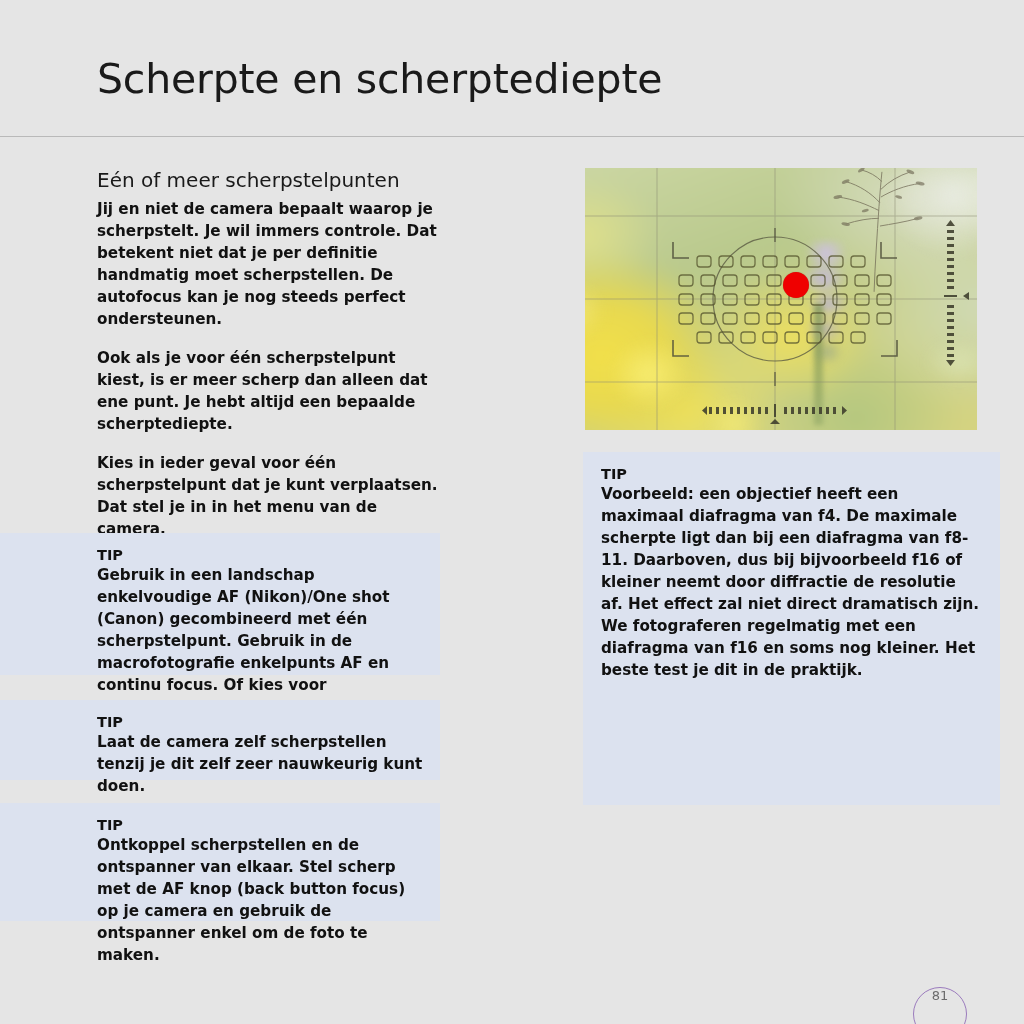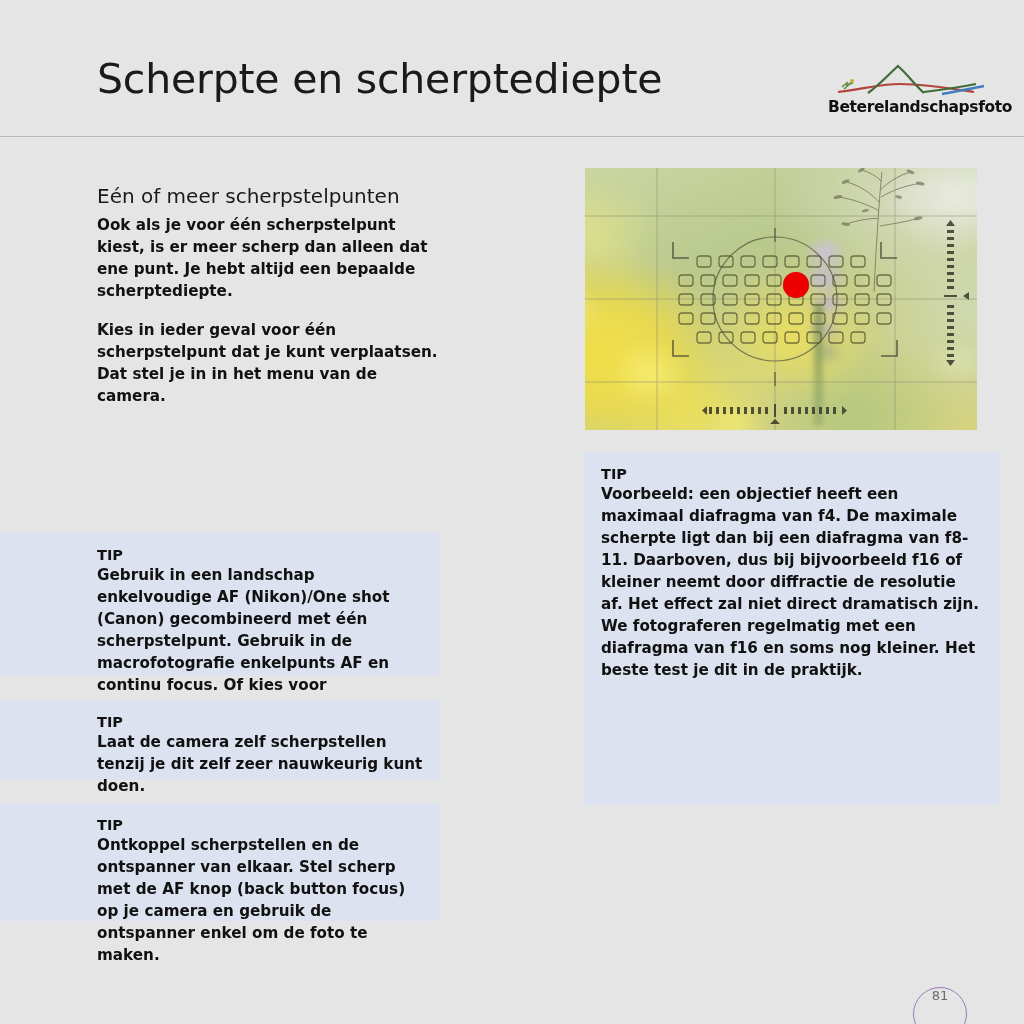--- a/index.html
+++ b/index.html
@@ -26,21 +26,21 @@
   
   .logo { position: absolute; left: 828px; top: 62px; width: 165px; height: 62px; }
   .logo svg { display: block; }
   .logo-text {
     position: absolute; left: 0; top: 36px; width: 165px;
     text-align: center; font-size: 15.5px; font-weight: 700; color: #111;
     font-family: "DejaVu Sans", sans-serif; letter-spacing: -0.4px;
   }
 
   
-  .left-col { position: absolute; left: 97px; top: 184px; width: 345px; }
+  .left-col { position: absolute; left: 97px; top: 168px; width: 345px; }
   .subhead {
     font-size: 20px; font-weight: 400; color: #1a1a1a;
     margin-bottom: 6px; font-family: "DejaVu Sans", sans-serif;
   }
   .body-p {
     font-size: 15.2px; line-height: 1.45; color: #111;
     font-weight: 600; margin-bottom: 17px;
     font-family: "DejaVu Sans", sans-serif;
   }
   .body-p:last-child { margin-bottom: 0; }
@@ -145,34 +145,24 @@
   }
 </style>
 </head>
 <body>
 
 <div class="page">
 
   <div class="page-title">Scherpte en scherptediepte</div>
   <div class="header-rule"></div>
 
-  <div class="logo">
-    <svg width="165" height="40" viewBox="0 0 165 40">
-      <path d="M10 30 C 34 27, 52 22, 72 22 C 96 22, 120 26, 146 30" fill="none" stroke="#b4443a" stroke-width="2.2"></path>
-      <path d="M40 31 C 50 24, 60 13, 70 4 C 80 13, 88 24, 96 31" fill="none" stroke="#3f6b38" stroke-width="2.2"></path>
-      <path d="M96 30 C 112 28, 128 26, 148 22" fill="none" stroke="#3f6b38" stroke-width="1.8"></path>
-      <path d="M114 32 C 126 30, 140 27, 156 24" fill="none" stroke="#3f7cc0" stroke-width="2.6"></path>
-      <path d="M14 25 l 6 -5 M18 23 l 7 -2 M16 27 l 8 -7" fill="none" stroke="#5f8a3e" stroke-width="1.6"></path>
-      <circle cx="24" cy="19" r="2" fill="#c9b03a"></circle>
-    </svg>
-    <div class="logo-text">Beterelandschapsfoto</div>
-  </div>
 
   <div class="left-col">
     <div class="subhead">Eén of meer scherpstelpunten</div>
+    <p class="body-p">Jij en niet de camera bepaalt waarop je scherpstelt. Je wil immers controle. Dat betekent niet dat je per definitie handmatig moet scherpstellen. De autofocus kan je nog steeds perfect ondersteunen.</p>
     <p class="body-p">Ook als je voor één scherpstelpunt kiest, is er meer scherp dan alleen dat ene punt. Je hebt altijd een bepaalde scherptediepte.</p>
     <p class="body-p">Kies in ieder geval voor één scherpstelpunt dat je kunt verplaatsen. Dat stel je in in het menu van de camera.</p>
   </div>
 
   <div class="tip-box" id="tip-left-1">
     <div class="tip-inner">
       <div class="tip-label">TIP</div>
       <div class="tip-text">Gebruik in een landschap enkelvoudige AF (Nikon)/One shot (Canon) gecombineerd met één scherpstelpunt. Gebruik in de macrofotografie enkelpunts AF en continu focus. Of kies voor handmatig.</div>
     </div>
   </div>

